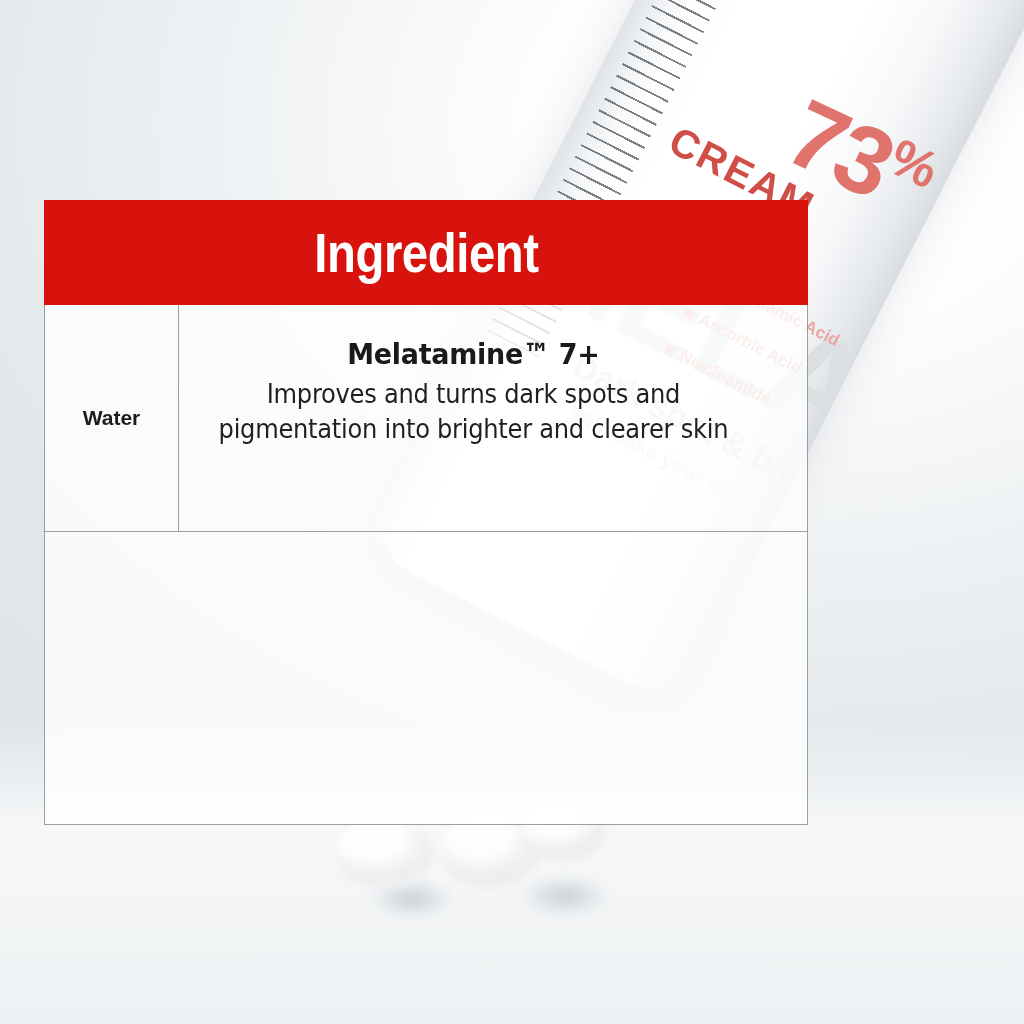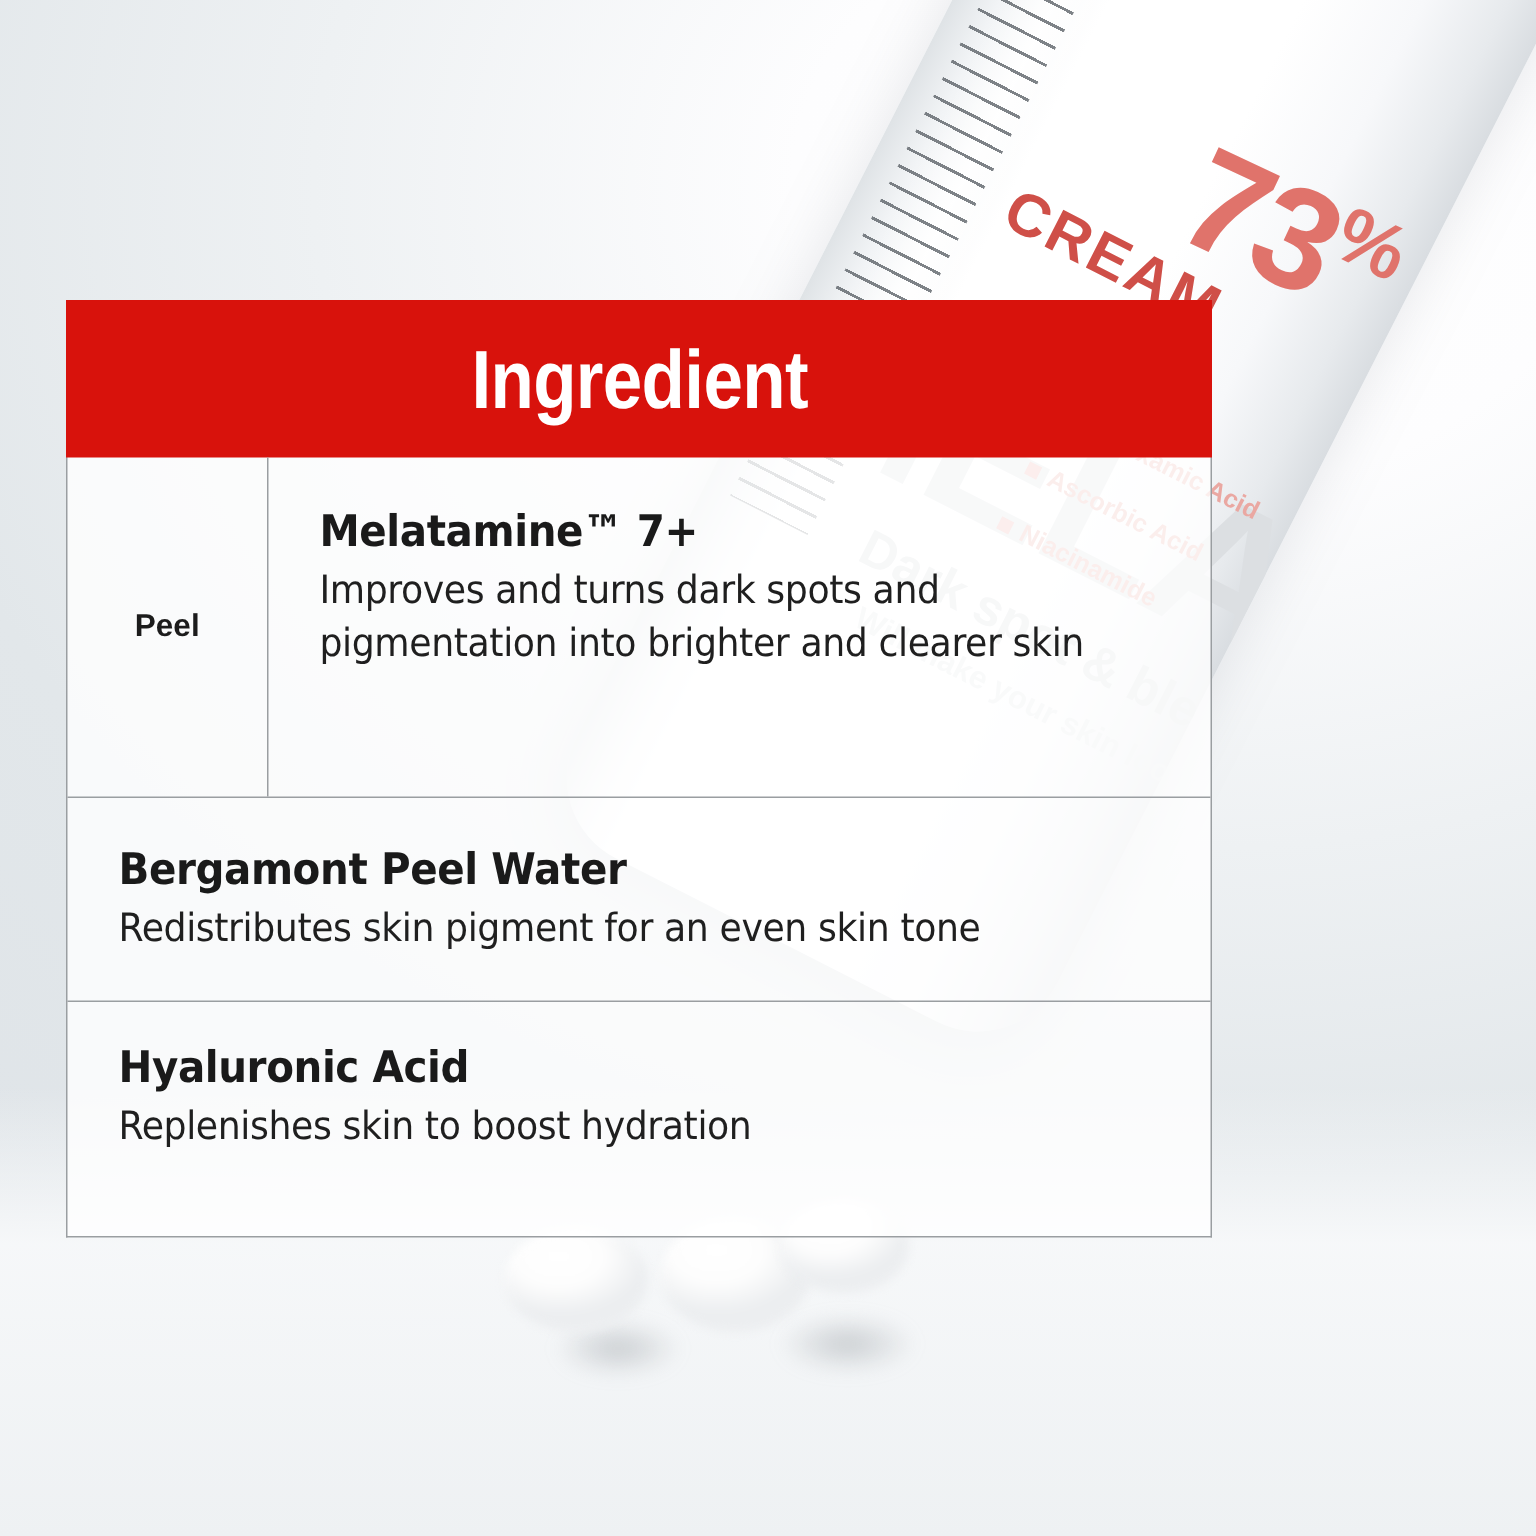--- a/index.html
+++ b/index.html
@@ -119,20 +119,21 @@
   .cat{
     width:134px;min-width:134px;box-sizing:border-box;
     border-right:1px solid #9a9ea1;
     display:flex;align-items:center;justify-content:center;
     font-size:21px;font-weight:700;color:#1c1c1c;
   }
   .items{flex:1;min-width:0;}
   .item{
     box-sizing:border-box;
     padding:24px 34px 26px 34px;
+    text-align:center;
   }
   .item + .item{border-top:1px solid #9a9ea1;}
   .item h2{
     margin:0 0 6px 0;
     font-family:"DejaVu Sans","Liberation Sans",sans-serif;
     font-size:29px;font-weight:700;color:#1a1a1a;
     letter-spacing:-.3px;
     transform:scaleX(.93);transform-origin:left center;
   }
   .item p{
@@ -184,36 +185,26 @@
   <div class="cap" style="left:440px;top:812px;width:100px;height:76px;"></div>
   <div class="cap" style="left:520px;top:800px;width:86px;height:62px;"></div>
 
   <div class="table">
 
     <div class="thead">
       <h1>Ingredient</h1>
     </div>
 
     <div class="trow row-main">
-      <div class="cat">Peel</div>
+      <div class="cat">Water</div>
       <div class="items">
         <div class="item">
           <h2>Melatamine™ 7+</h2>
           <p>Improves and turns dark spots and pigmentation into brighter and clearer skin</p>
         </div>
       </div>
     </div>
 
     <div class="trow row-sub">
-      <div class="items">
-        <div class="item">
-          <h2>Bergamont Peel Water</h2>
-          <p>Redistributes skin pigment for an even skin tone</p>
-        </div>
-        <div class="item">
-          <h2>Hyaluronic Acid</h2>
-          <p>Replenishes skin to boost hydration</p>
-        </div>
-      </div>
     </div>
 
   </div>
 </div>
 
 </body></html>

